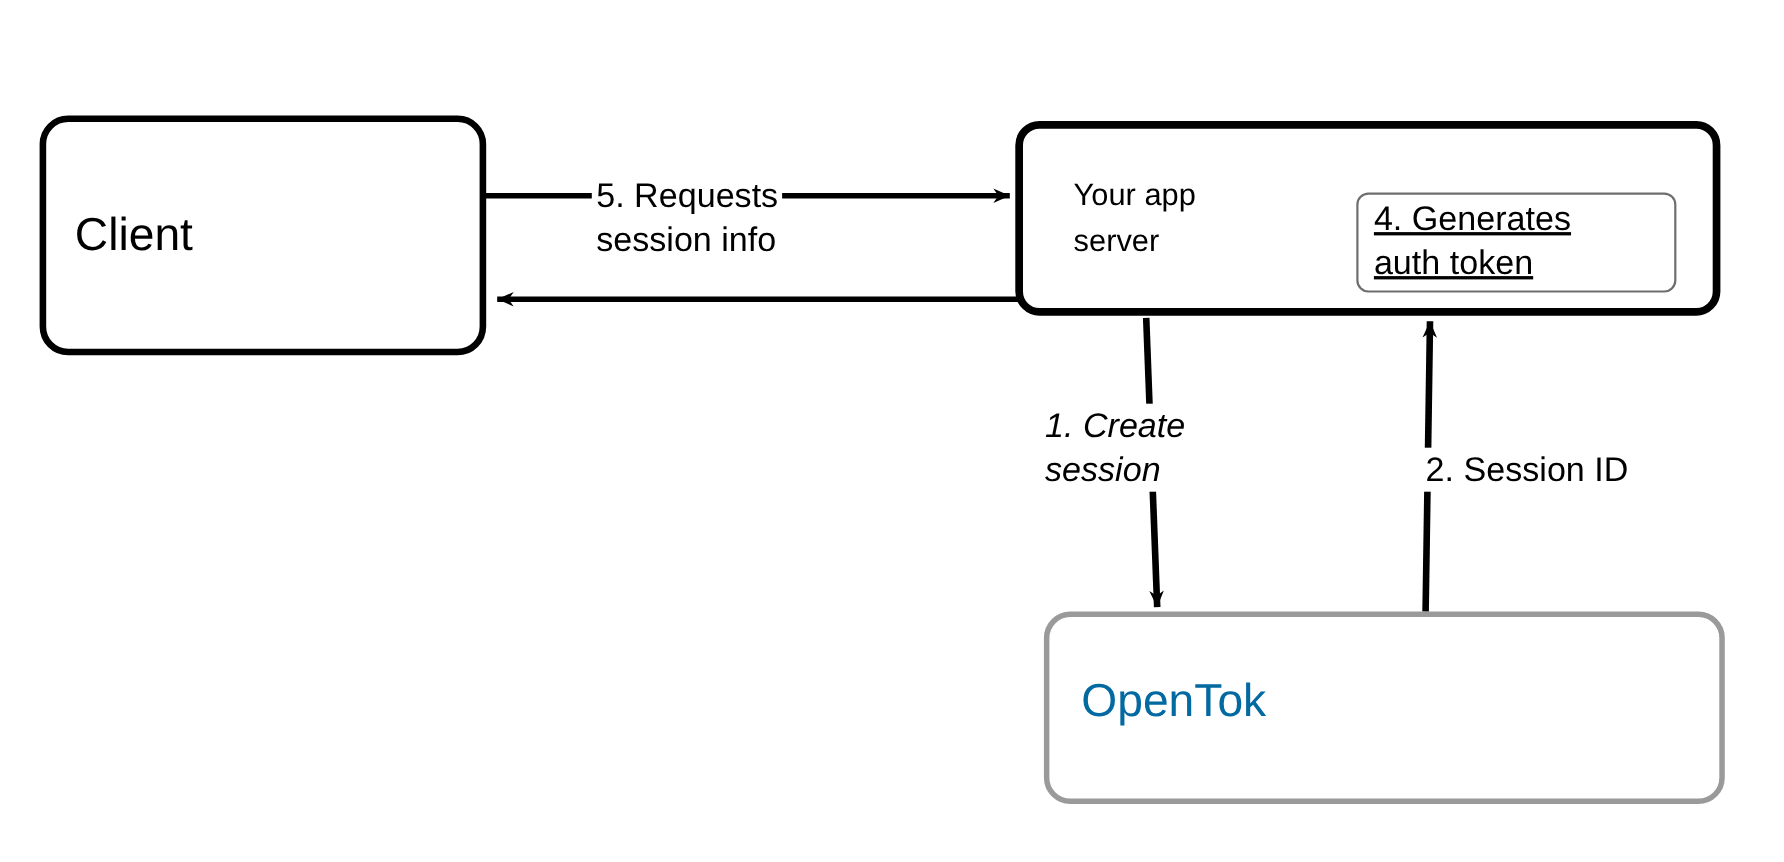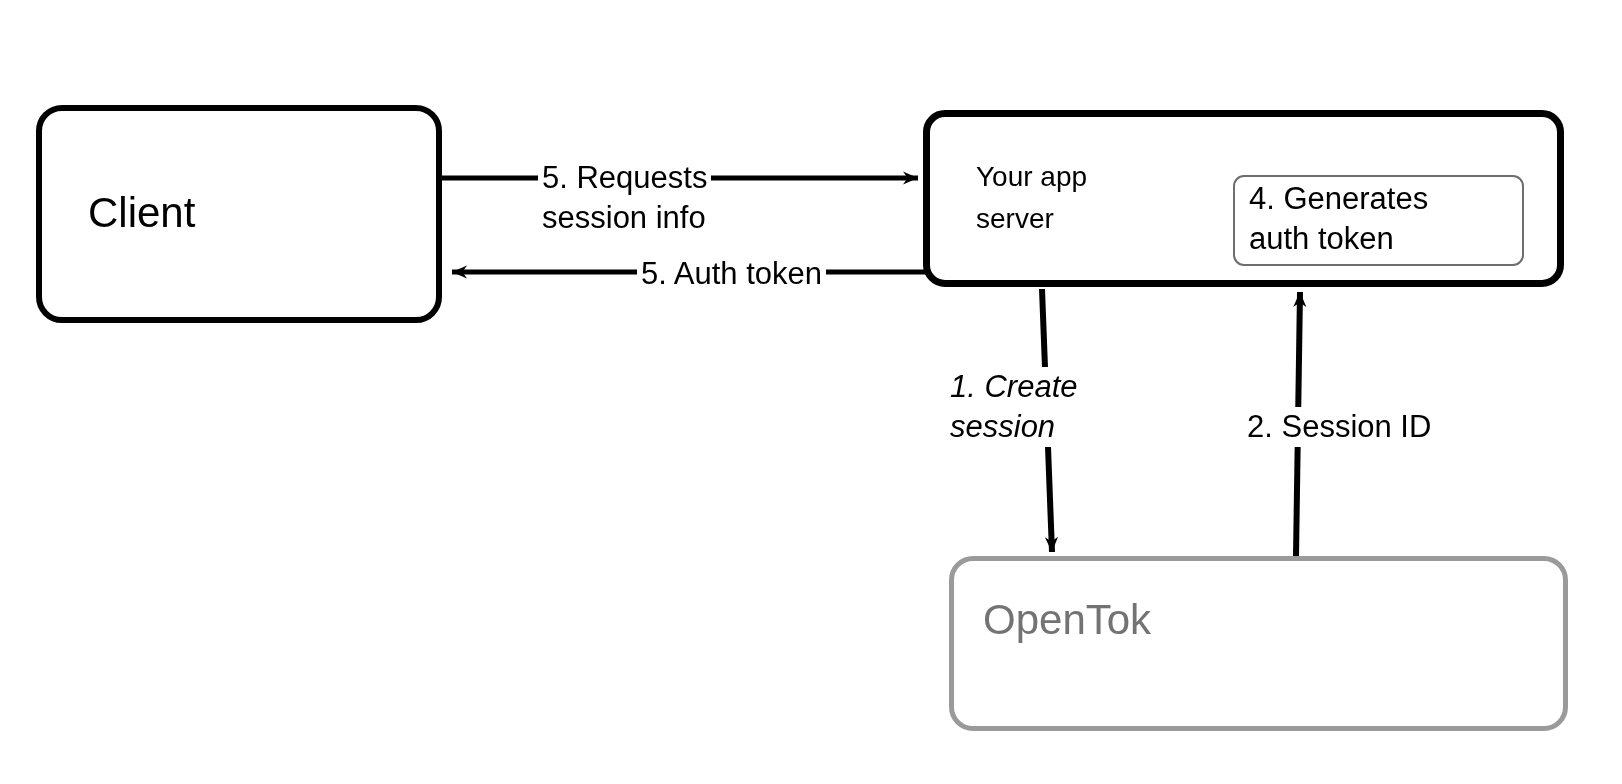--- a/index.html
+++ b/index.html
@@ -71,58 +71,58 @@
   .node-title {
     position: absolute;
     white-space: pre;
     line-height: 46px;
     color: #000000;
   }
   .client-title {
     left: 68px;
     top: 190px;
     font-size: 42px;
-    margin-left: 20px;
   }
   .server-title {
     left: 976px;
     top: 156px;
     font-size: 28px;
     line-height: 42px;
   }
   .opentok-title {
     left: 983px;
-    top: 597px;
+    top: 614px;
     font-size: 42px;
-    color: #737373;
+    color: #0369a1;
   }
   .inner-token-text {
     position: absolute;
     left: 1249px;
     top: 179px;
     font-size: 31px;
     line-height: 40px;
     white-space: pre;
     color: #000000;
+    text-decoration: underline;
   }
 
   
   .edge-label {
     position: absolute;
     white-space: pre;
     font-size: 31px;
     line-height: 40px;
     color: #000000;
     background: #ffffff;
     padding: 0 4px;
   }
   .lbl-requests    { left: 538px; top: 158px; }
   .lbl-authtoken   { left: 637px; top: 254px; }
   .lbl-create      { left: 946px; top: 367px; font-style: italic; }
-  .lbl-sessionid   { left: 1243px; top: 407px; }
+  .lbl-sessionid   { left: 1292px; top: 407px; }
 </style>
 </head>
 <body>
 
 <div id="canvas">
 
   <svg class="layer" viewBox="0 0 1622 784" xmlns="http://www.w3.org/2000/svg">
     <defs>
       <marker id="ah" markerWidth="16" markerHeight="14" refX="15" refY="7" orient="auto" markerUnits="userSpaceOnUse">
         <path d="M0,0.4 L15,7 L0,13.6 L4.6,7 Z" fill="#000000"></path>
@@ -156,20 +156,19 @@
   <div class="node-inner-token"></div>
   <div class="inner-token-text">4. Generates
 auth token</div>
 
   <div class="node node-opentok"></div>
   <div class="node-title opentok-title">OpenTok</div>
 
   <div class="edge-label lbl-requests">5. Requests
 session info</div>
 
-  <div class="edge-label lbl-authtoken">5. Auth token</div>
 
   <div class="edge-label lbl-create">1. Create
 session</div>
 
   <div class="edge-label lbl-sessionid">2. Session ID</div>
 
 </div>
 
 </body></html>

